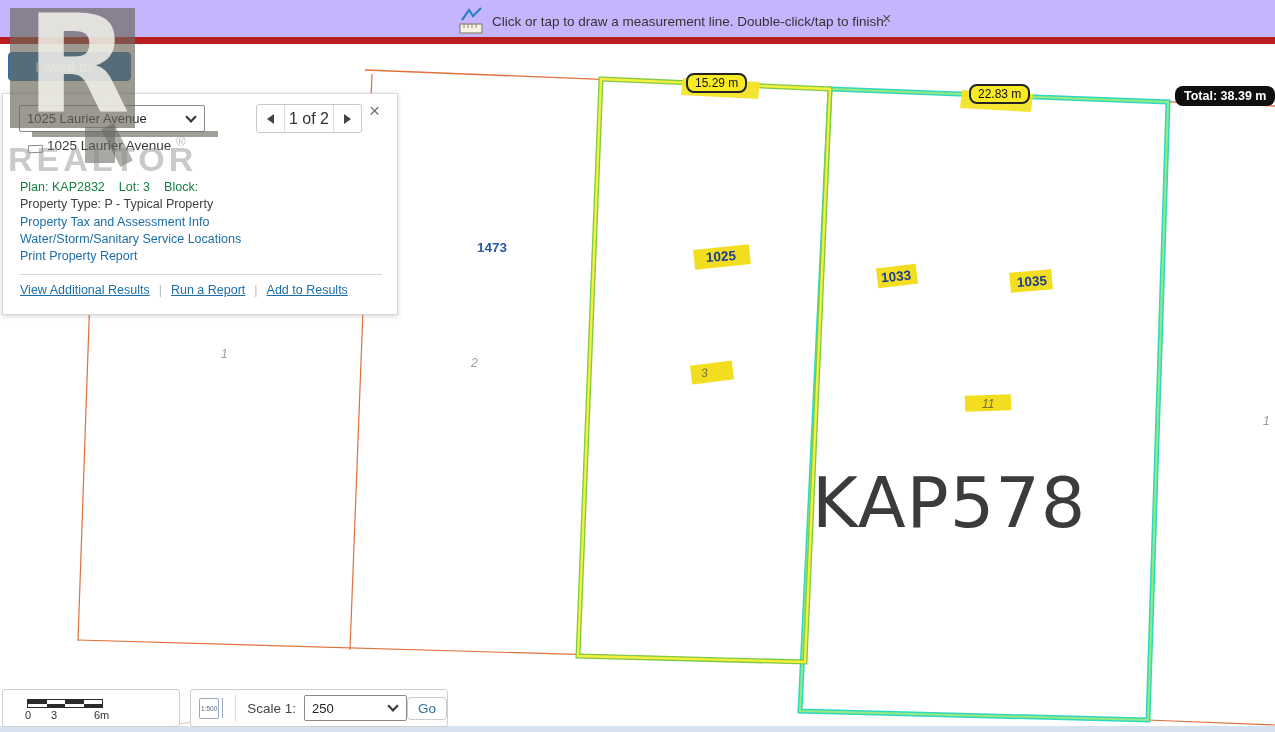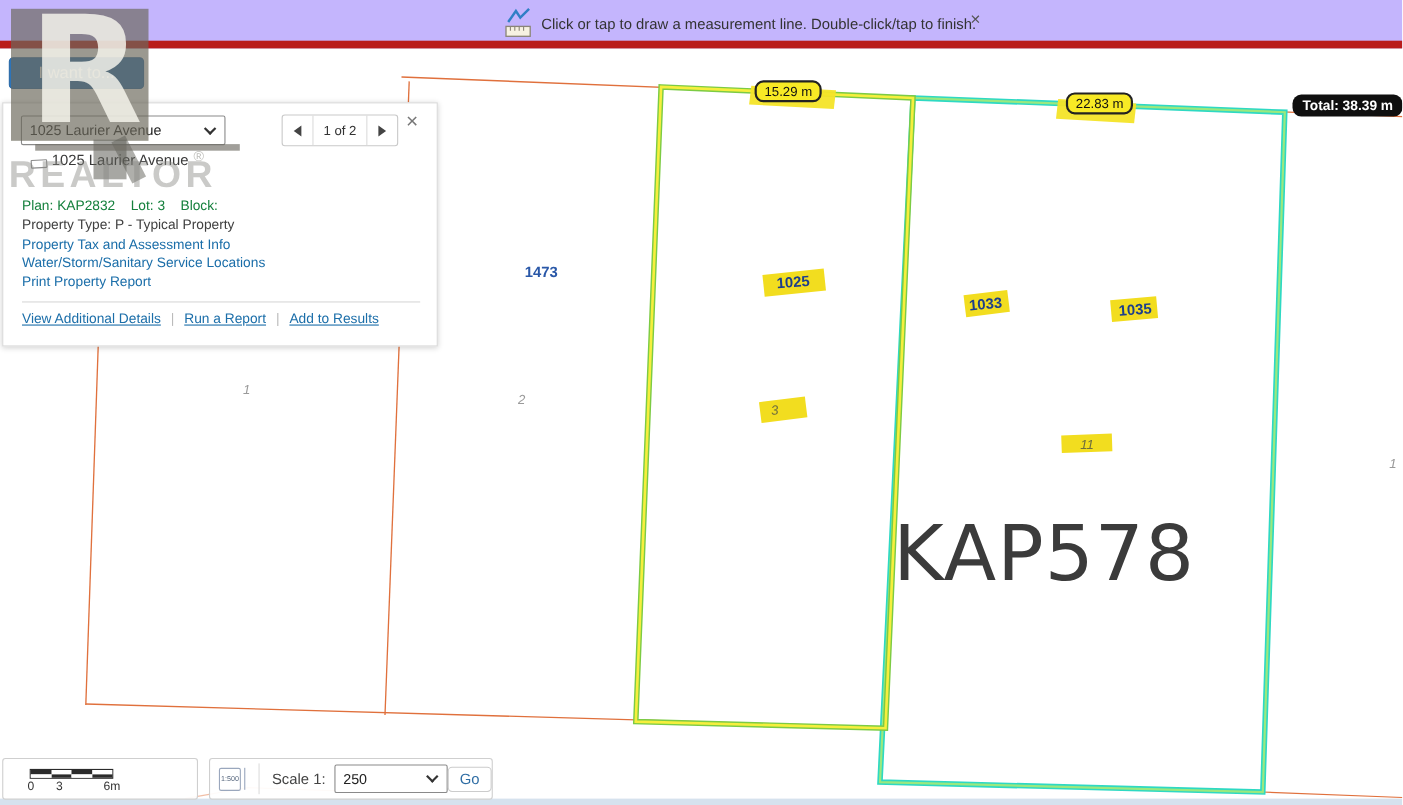--- a/index.html
+++ b/index.html
@@ -44,21 +44,21 @@
   .panel-select .val { flex:1; font-size:13px; color:#222; padding-left:7px; white-space:nowrap; overflow:hidden; }
   .chev { width:8px; height:8px; border-left:2px solid #333; border-bottom:2px solid #333;
           transform:rotate(-45deg); margin:-4px 9px 0 4px; flex:none; }
   .pager { position:absolute; left:253px; top:10px; width:106px; height:29px; border:1px solid #c9c9c9;
            border-radius:3px; display:flex; align-items:stretch; background:#fff; }
   .pager .pbtn { width:28px; display:flex; align-items:center; justify-content:center; cursor:pointer; }
   .pager .pbtn.prev { border-right:1px solid #dcdcdc; }
   .pager .pbtn.next { border-left:1px solid #dcdcdc; }
   .tri-l { width:0; height:0; border-top:5px solid transparent; border-bottom:5px solid transparent; border-right:7px solid #444; }
   .tri-r { width:0; height:0; border-top:5px solid transparent; border-bottom:5px solid transparent; border-left:7px solid #444; }
-  .pager .plabel { flex:1; display:flex; align-items:center; justify-content:center; font-size:12px; color:#333; }
+  .pager .plabel { flex:1; display:flex; align-items:center; justify-content:center; font-size:16px; color:#333; }
   .panel-close { position:absolute; left:366px; top:7px; font-size:19px; color:#777; cursor:pointer; line-height:1; }
   .feat-icon { position:absolute; left:25px; top:51px; width:15px; height:8px; border:1.5px solid #8a8a8a;
            border-radius:1px; transform:rotate(-3deg); }
   .panel-title { position:absolute; left:44px; top:44px; font-size:13.5px; color:#3a3a3a; }
   .plan-row { position:absolute; left:17px; top:86px; font-size:12.5px; color:#15803d; }
   .plan-row span { margin-right:14px; }
   .type-row { position:absolute; left:17px; top:103px; font-size:12.5px; color:#404040; }
   .plink { position:absolute; left:17px; font-size:12.5px; color:#1B6EA9; cursor:pointer; }
   .panel-hr { position:absolute; left:17px; top:180px; width:362px; border-top:1px solid #d8d8d8; }
   .panel-footer { position:absolute; left:17px; top:189px; display:flex; align-items:baseline; gap:9px; }
@@ -192,21 +192,21 @@
     </div>
     <div class="type-row">Property Type: P - Typical Property</div>
 
     <div class="plink" style="top:121px;">Property Tax and Assessment Info</div>
     <div class="plink" style="top:138px;">Water/Storm/Sanitary Service Locations</div>
     <div class="plink" style="top:155px;">Print Property Report</div>
 
     <div class="panel-hr"></div>
 
     <div class="panel-footer">
-      <span class="flink">View Additional Details</span>
+      <span class="flink">View Additional Results</span>
       <span class="fsep">|</span>
       <span class="flink">Run a Report</span>
       <span class="fsep">|</span>
       <span class="flink">Add to Results</span>
     </div>
   </div>
 
   <div class="wm">
     <div class="wm-box">
       <span class="wm-r">R</span>

